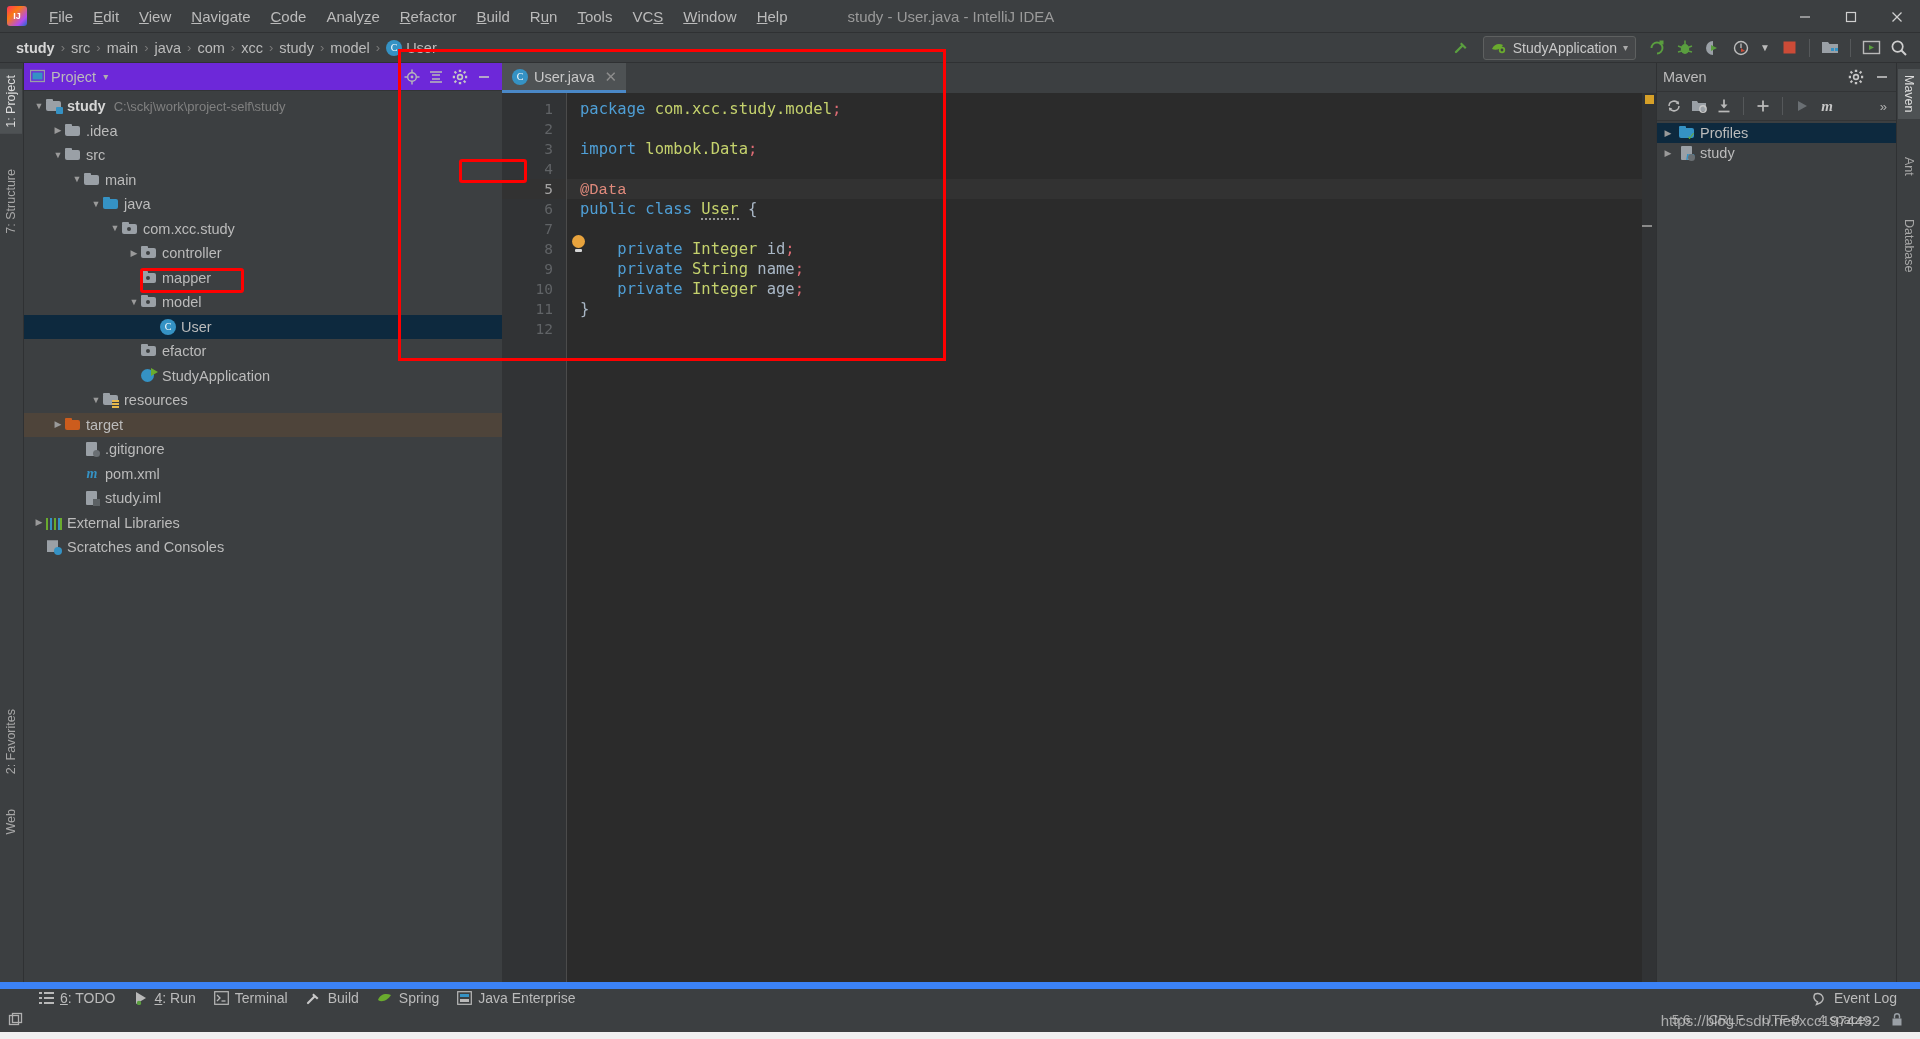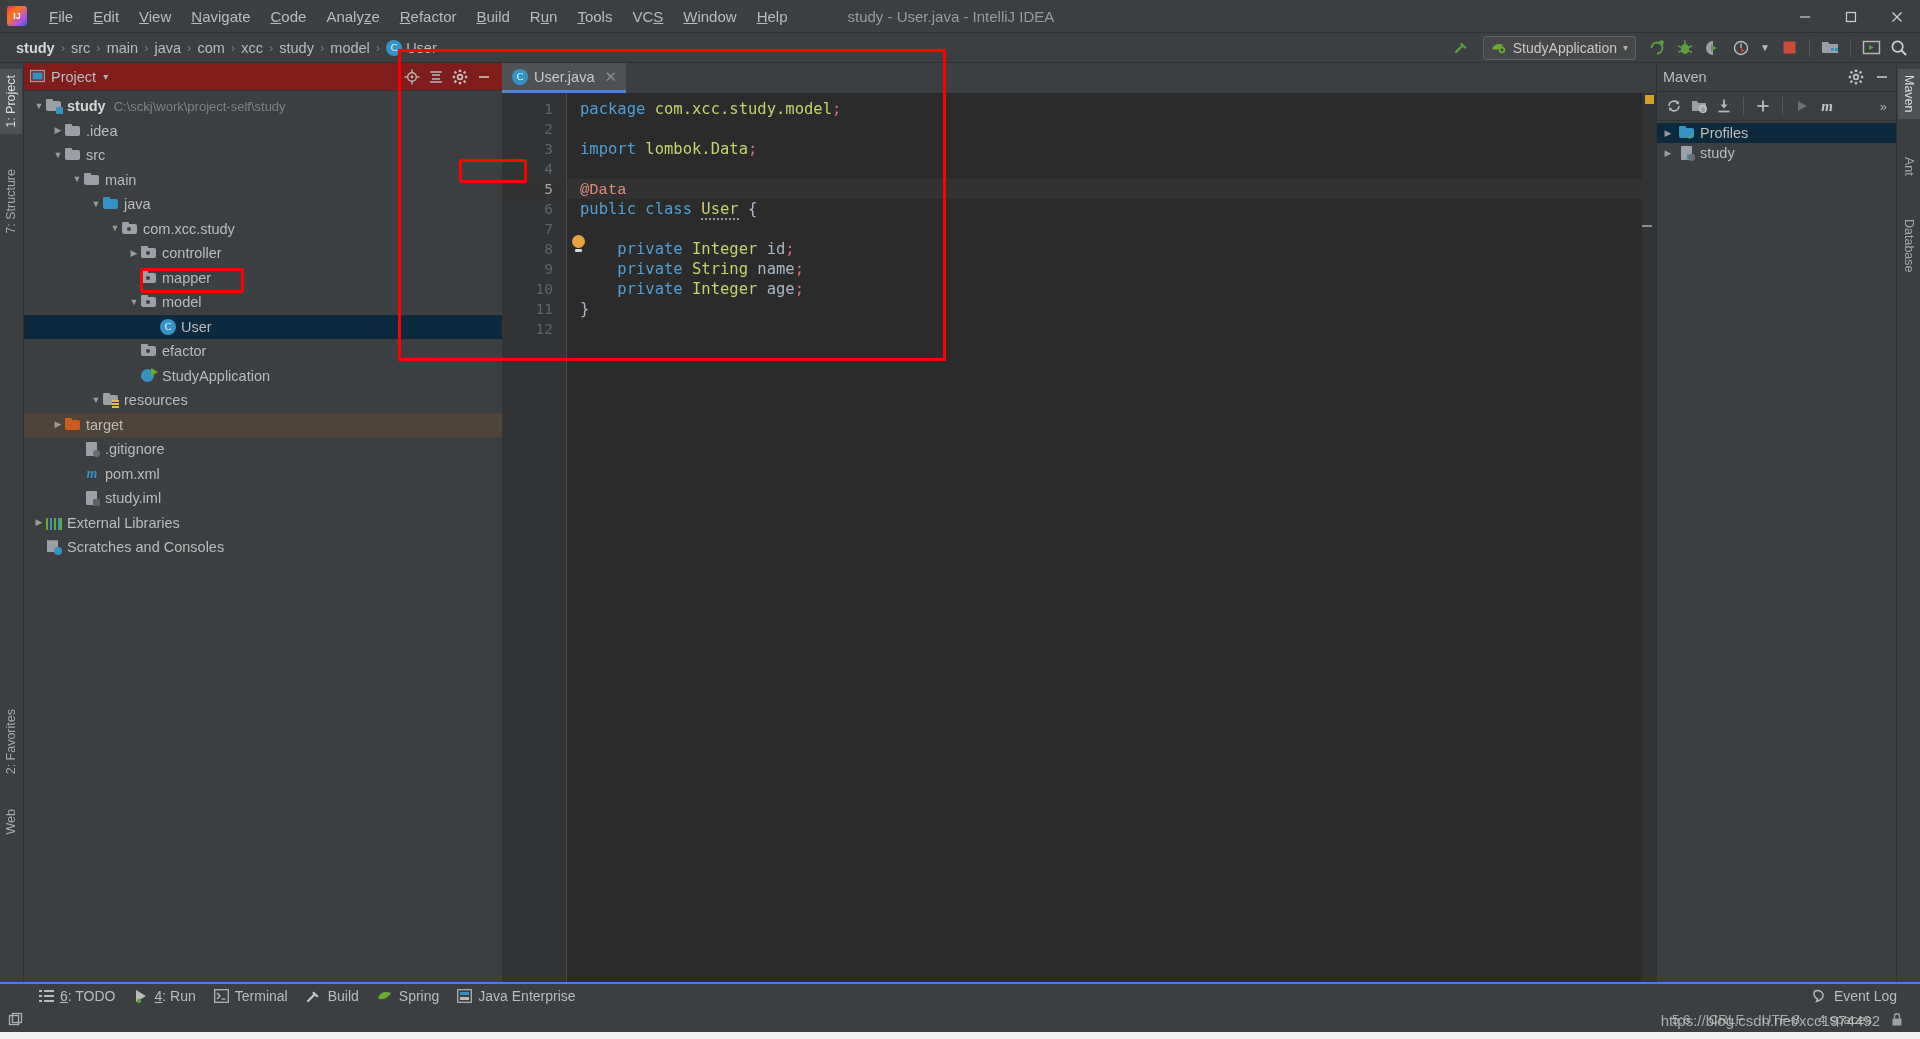--- a/index.html
+++ b/index.html
@@ -81,21 +81,21 @@
   .vtab {
     position: absolute; writing-mode: vertical-rl; font-size: 12.5px; color: #a7a7a7;
     white-space: nowrap; padding: 6px 4px; display: flex; align-items: center; gap: 4px;
   }
   .vtab.sel { background: #4e5254; color: #ddd; }
   .vtab.flip { transform: rotate(180deg); }
 
   
   .project-panel {
     position: absolute; left: 24px; top: 63px; width: 478px; bottom: 57px;
-    background: #7f1d1d; display: flex; flex-direction: column;
+    background: #6d28d9; display: flex; flex-direction: column;
   }
   .panel-head {
     height: 28px; display: flex; align-items: center; padding: 0 6px; flex: none;
     border-bottom: 1px solid #323436;
   }
   .panel-title { font-size: 14.5px; color: #bbbbbb; margin-left: 6px; }
   .panel-head-icons { margin-left: auto; display: flex; align-items: center; gap: 8px; padding-right: 4px; }
   .tree {
     flex: 1; overflow: hidden; background: #3c3f41; padding-top: 3px;
     font-size: 14.5px;
@@ -255,21 +255,21 @@
   }
   .mv-tb-btn { width: 22px; height: 22px; display: flex; align-items: center; justify-content: center; }
   .mv-tree { flex: 1; padding-top: 2px; font-size: 14.5px; }
   .mrow { height: 20px; display: flex; align-items: center; white-space: nowrap; padding-left: 4px; }
   .mrow.sel { background: #0d293e; }
 
   
   .bottom-strip {
     position: absolute; left: 0; bottom: 32px; width: 1920px; height: 25px;
     background: #3c3f41; display: flex; align-items: center;
-    border-top: 2px solid #3b82f6;
+    border-top: 7px solid #3b82f6;
   }
   .btool {
     display: flex; align-items: center; gap: 6px; font-size: 14px; color: #bbbbbb;
     padding: 2px 9px; white-space: nowrap;
   }
   .btool u { text-decoration: underline; }
   .event-log { margin-left: auto; margin-right: 14px; }
 
   .statusbar {
     position: absolute; left: 0; bottom: 7px; width: 1920px; height: 25px;

